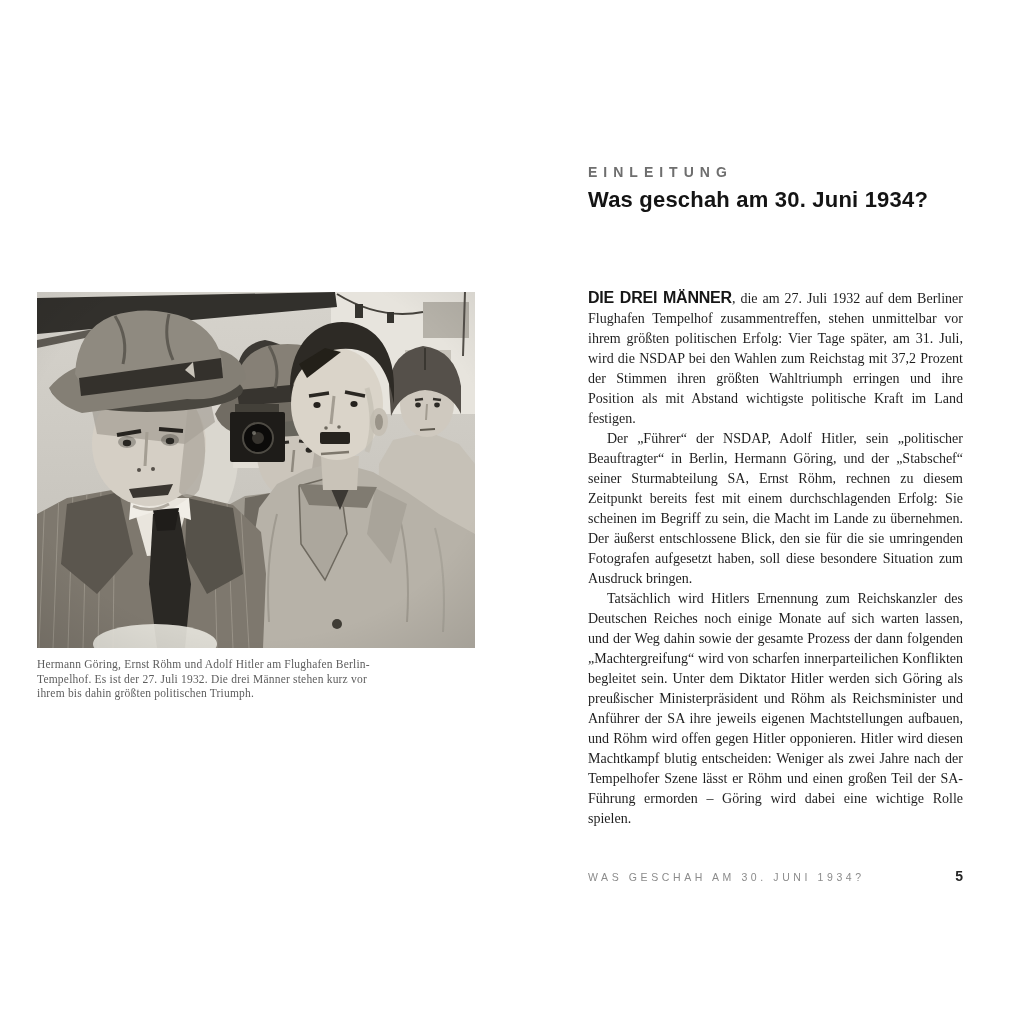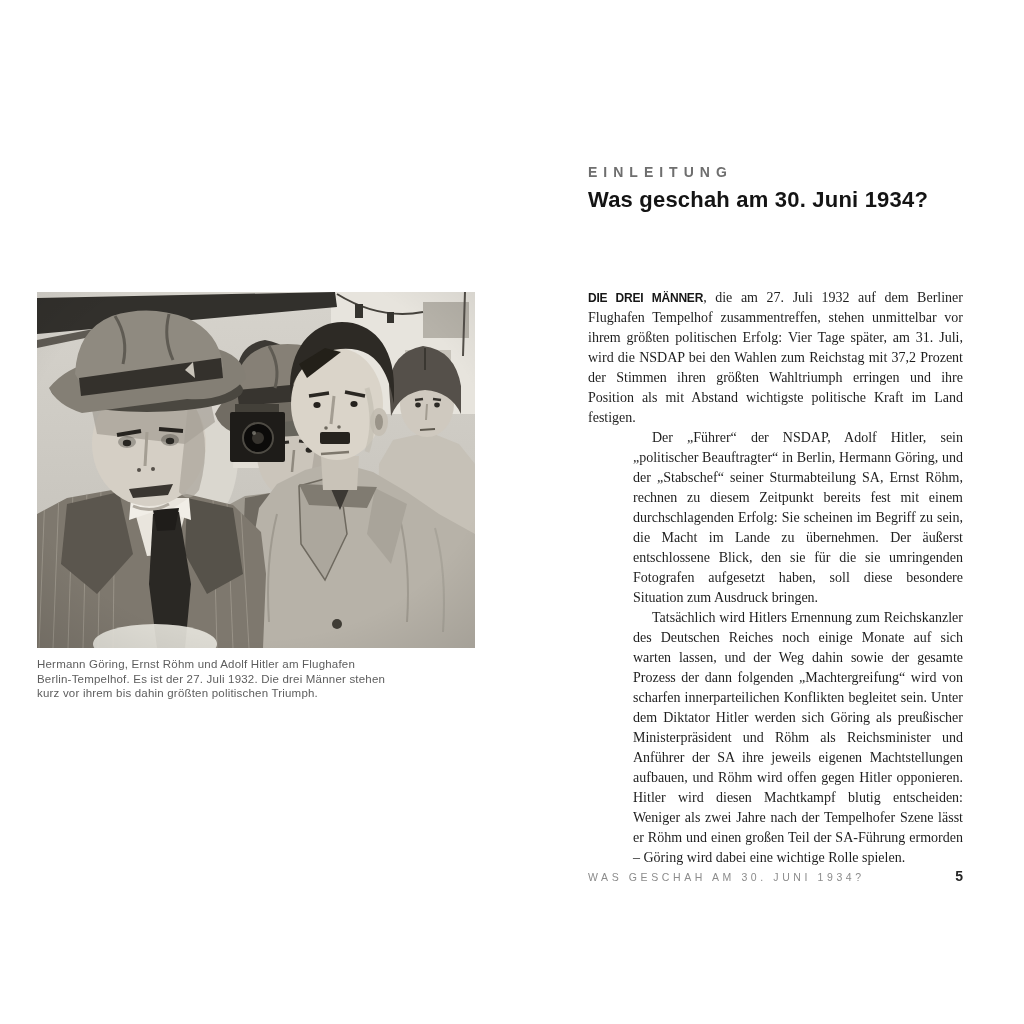--- a/index.html
+++ b/index.html
@@ -5,44 +5,44 @@
   html,body{margin:0;padding:0;background:#ffffff;}
   .sheet{
     position:relative;width:1024px;height:1024px;background:#ffffff;overflow:hidden;
     font-family:"Liberation Sans",sans-serif;
   }
   
   .figure{position:absolute;left:37px;top:292px;width:438px;}
   .photo{display:block;width:438px;height:356px;background:#cfccc5;}
   .caption{
     margin-top:9px;width:352px;
-    font-family:Liberation Sans, sans-serif;
+    font-family:Liberation Serif, serif;
     font-size:11.5px;line-height:14.5px;color:#5d5d5d;letter-spacing:.2px;
   }
   
   .kicker{
     position:absolute;left:588px;top:164px;
     font-size:14px;font-weight:700;letter-spacing:6px;color:#6e6e6e;
   }
   .title{
     position:absolute;left:588px;top:187px;margin:0;
     font-size:22px;font-weight:700;color:#141414;letter-spacing:.2px;
   }
   .bodycol{
     position:absolute;left:588px;top:288px;width:375px;
     font-family:"Liberation Serif",serif;
     font-size:14px;line-height:20px;color:#1e1e1e;
     text-align:justify;hyphens:auto;-webkit-hyphens:auto;
   }
   .bodycol p{margin:0;}
-  .bodycol p.indent{text-indent:19px;margin-left:45px;}
+  .bodycol p.indent{text-indent:19px;}
   .bodycol p.section-gap{margin-top:20px;}
   .lead{
     font-family:"Liberation Sans",sans-serif;
-    font-weight:700;font-size:12px;letter-spacing:-.2px;color:#161616;
+    font-weight:700;font-size:16px;letter-spacing:-.2px;color:#161616;
   }
   
   .footer{
     position:absolute;left:588px;top:868px;width:375px;
     display:flex;justify-content:space-between;align-items:baseline;
   }
   .running-head{
     font-size:10.5px;letter-spacing:3.6px;color:#8b8b8b;font-weight:400;
   }
   .page-num{font-size:14px;font-weight:700;color:#262626;}

